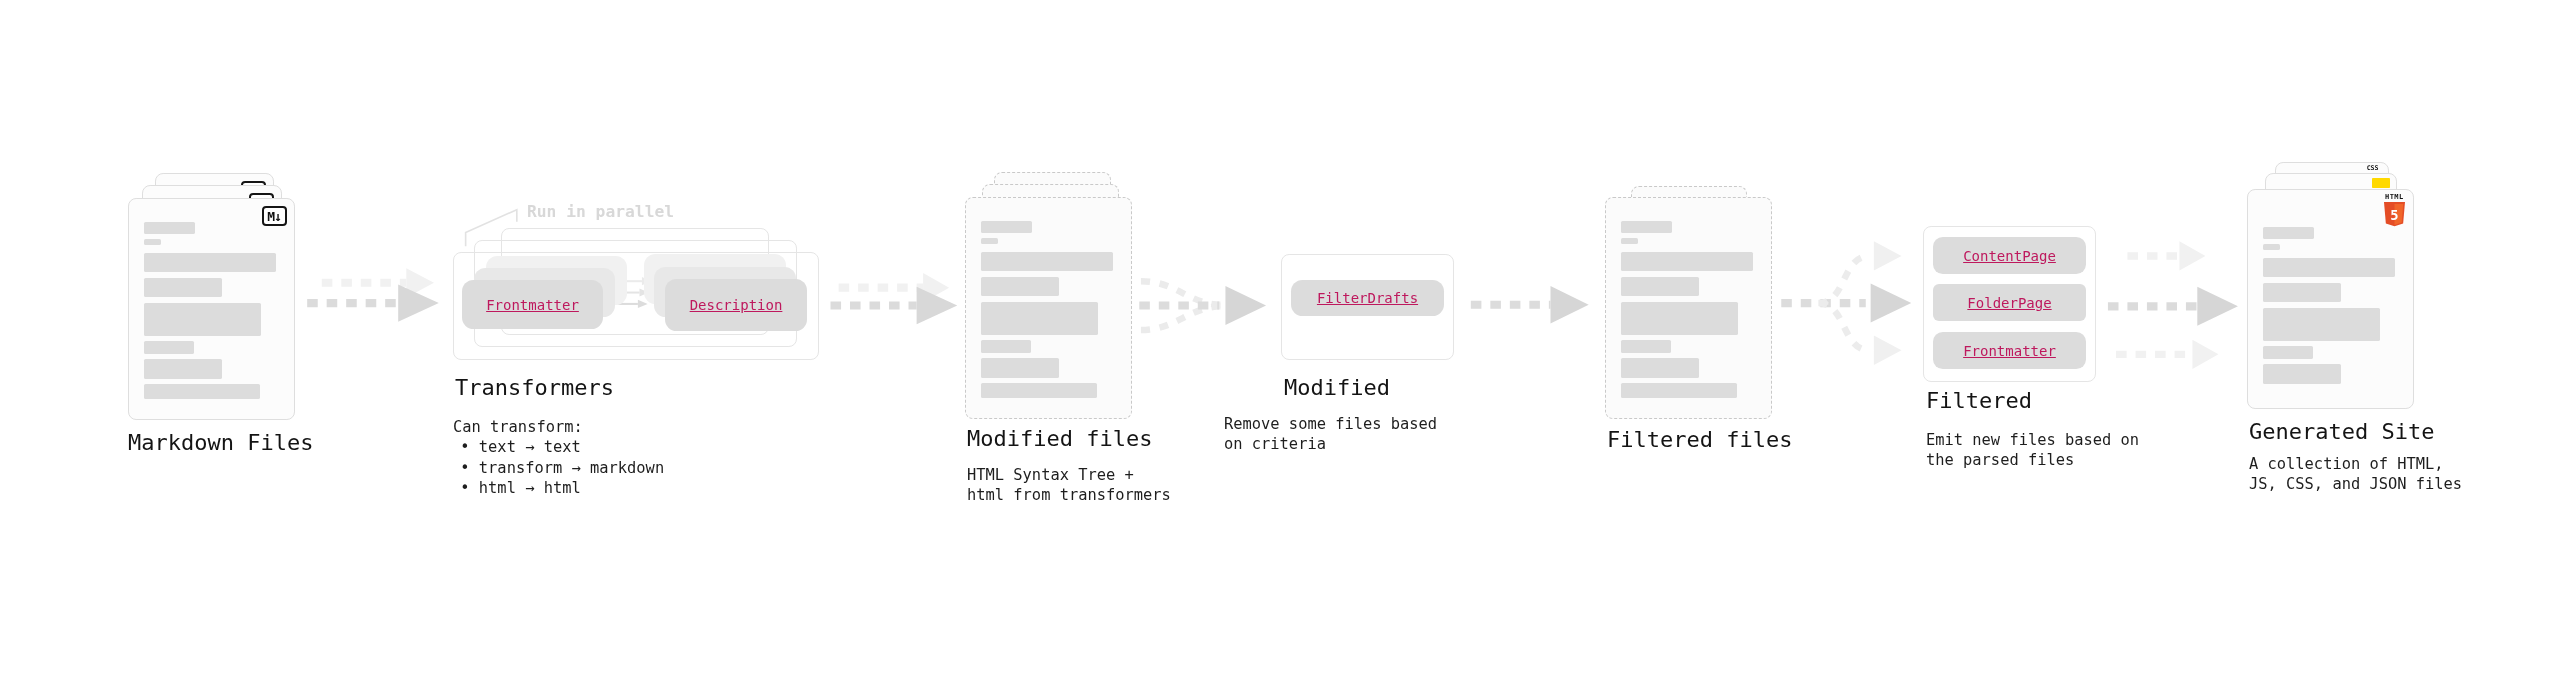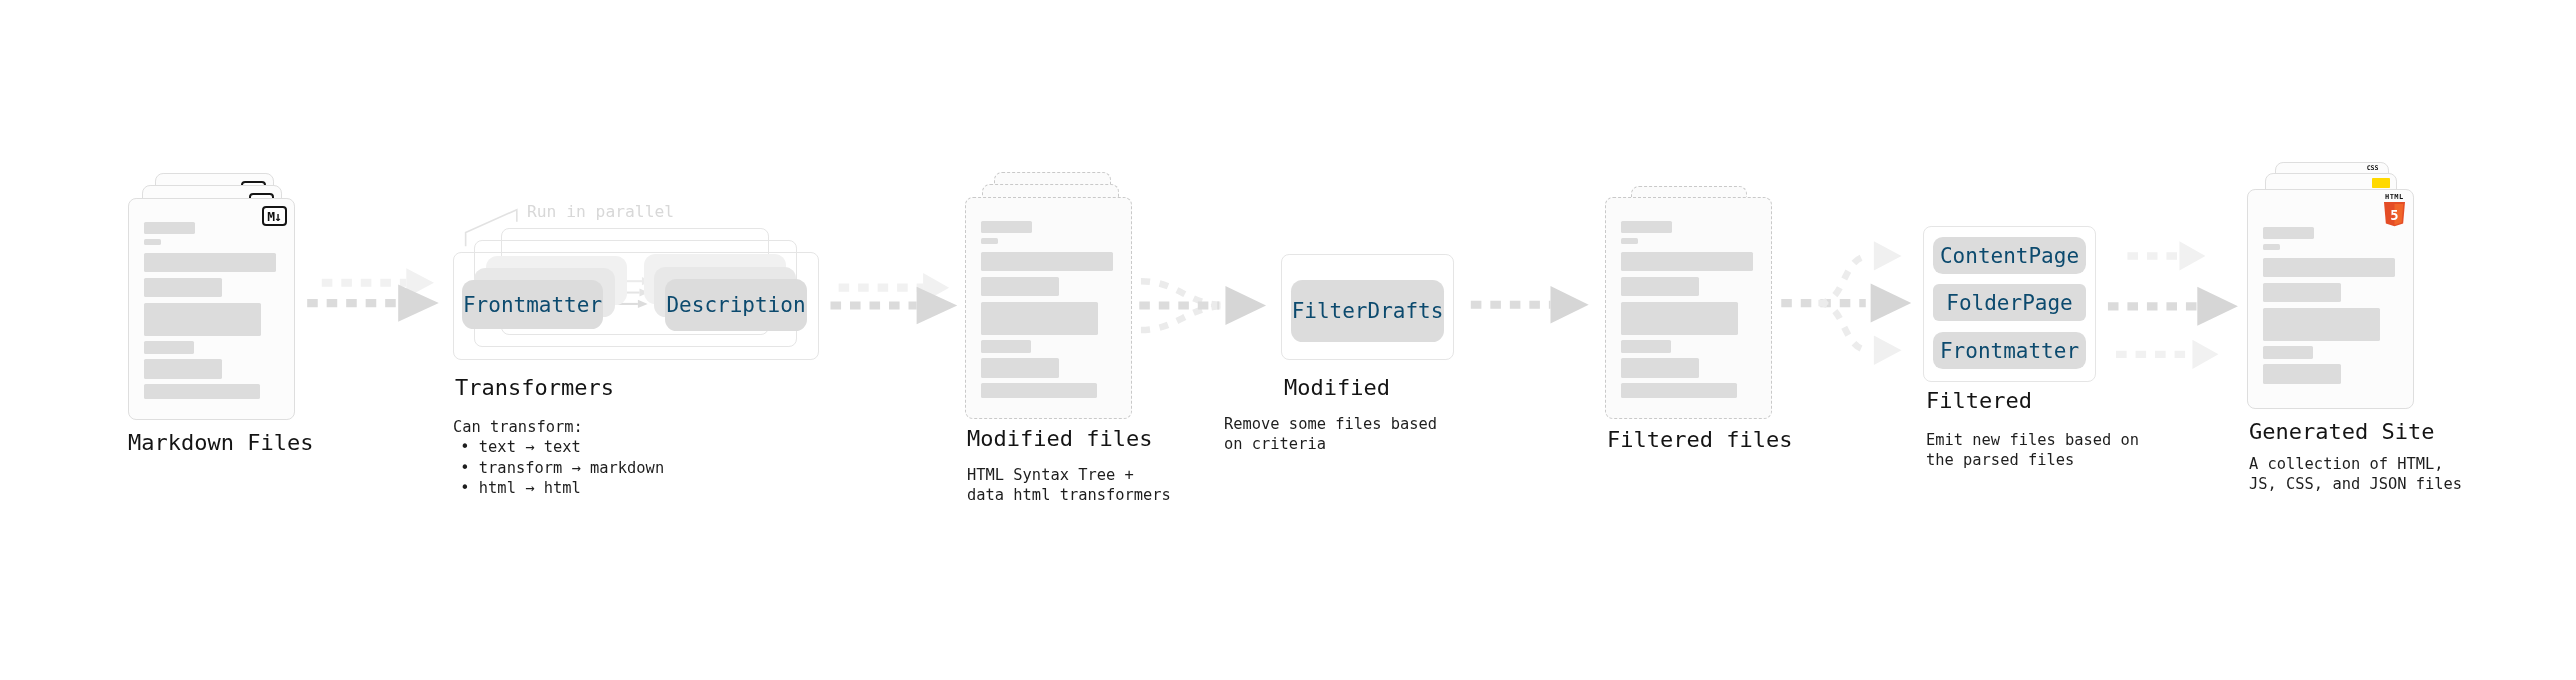--- a/index.html
+++ b/index.html
@@ -25,28 +25,28 @@
   .b7{width:59%;height:19.5px;margin-bottom:4.9px}
   .b8{width:88%;height:15.4px}
 
   .md-badge{position:absolute;top:6.5px;right:7.3px;background:#ffffff;border:2.4px solid #151515;border-radius:4.1px;
     font-weight:700;font-size:13px;line-height:1;padding:2.4px 3.3px 1.6px;letter-spacing:-0.8px;color:#111;}
 
   
   .frame{position:absolute;box-sizing:border-box;border:1.6px solid #e5e5e5;border-radius:8.1px;background:transparent;}
 
   .pill{position:absolute;background:#dcdcdc;border-radius:11.4px;display:flex;align-items:center;justify-content:center;
-    font-size:21px;color:#0c4a6e;white-space:nowrap;z-index:4;}
+    font-size:14px;color:#be185d;white-space:nowrap;z-index:4;text-decoration:underline;}
   .pill.ghost1{background:#e8e8e8;z-index:3;}
   .pill.ghost2{background:#f1f1f1;z-index:2;}
 
   .stage-label{position:absolute;font-size:22px;color:#141414;white-space:nowrap;z-index:5;}
   .stage-note{position:absolute;font-size:15.4px;line-height:20.3px;color:#1e1e1e;white-space:nowrap;z-index:5;}
   .stage-note div{height:20.3px;}
-  .annotation{position:absolute;font-size:16.3px;color:#d8d8d8;white-space:nowrap;z-index:5;}
+  .annotation{position:absolute;font-size:16.3px;color:#d8d8d8;white-space:nowrap;z-index:5;font-weight:bold;}
 
   
   .css-badge{position:absolute;top:2.4px;right:5.7px;width:19.5px;text-align:center;font-size:6.5px;font-weight:700;color:#111;line-height:6.5px;}
   .css-underline{height:3.3px;background:#2b62f0;margin-top:0.8px;border-radius:0.8px;}
   .js-badge{position:absolute;top:4.1px;right:5.7px;width:18px;height:9.8px;background:#ffd900;border-radius:0.8px;}
   .html5-badge{position:absolute;top:4.1px;right:6.5px;width:24.4px;text-align:center;}
   .html5-word{font-size:7px;font-weight:700;letter-spacing:0.4px;color:#111;margin-bottom:0.8px;line-height:7.3px;}
 </style>
 </head>
 <body>
@@ -177,27 +177,27 @@
           <div class="bar b4"></div>
         <div class="bar b5"></div>
           <div class="bar b6"></div>
           <div class="bar b7"></div>
           <div class="bar b8"></div>
       </div>
     </div>
     <div class="stage-label" style="left:967px;top:426px">Modified files</div>
     <div class="stage-note" style="left:967px;top:466px;line-height:19.5px">
       <div style="height:19.5px">HTML Syntax Tree +</div>
-      <div style="height:19.5px">data html transformers</div>
+      <div style="height:19.5px">html from transformers</div>
     </div>
   </div>
 
   <div>
     <div class="frame" style="left:1281px;top:254px;width:173px;height:106px"></div>
-    <div class="pill" style="left:1291px;top:280px;width:153px;height:62px">FilterDrafts</div>
+    <div class="pill" style="left:1291px;top:280px;width:153px;height:36px">FilterDrafts</div>
     <div class="stage-label" style="left:1284px;top:375px">Modified</div>
     <div class="stage-note" style="left:1224px;top:414px">
       <div>Remove some files based</div>
       <div>on criteria</div>
     </div>
   </div>
 
   <div>
     <div class="file-card dashed z1" style="left:1631px;top:186px;width:116px;height:211px"></div>
     <div class="file-card dashed z3" style="left:1605px;top:197px;width:167px;height:222px">

